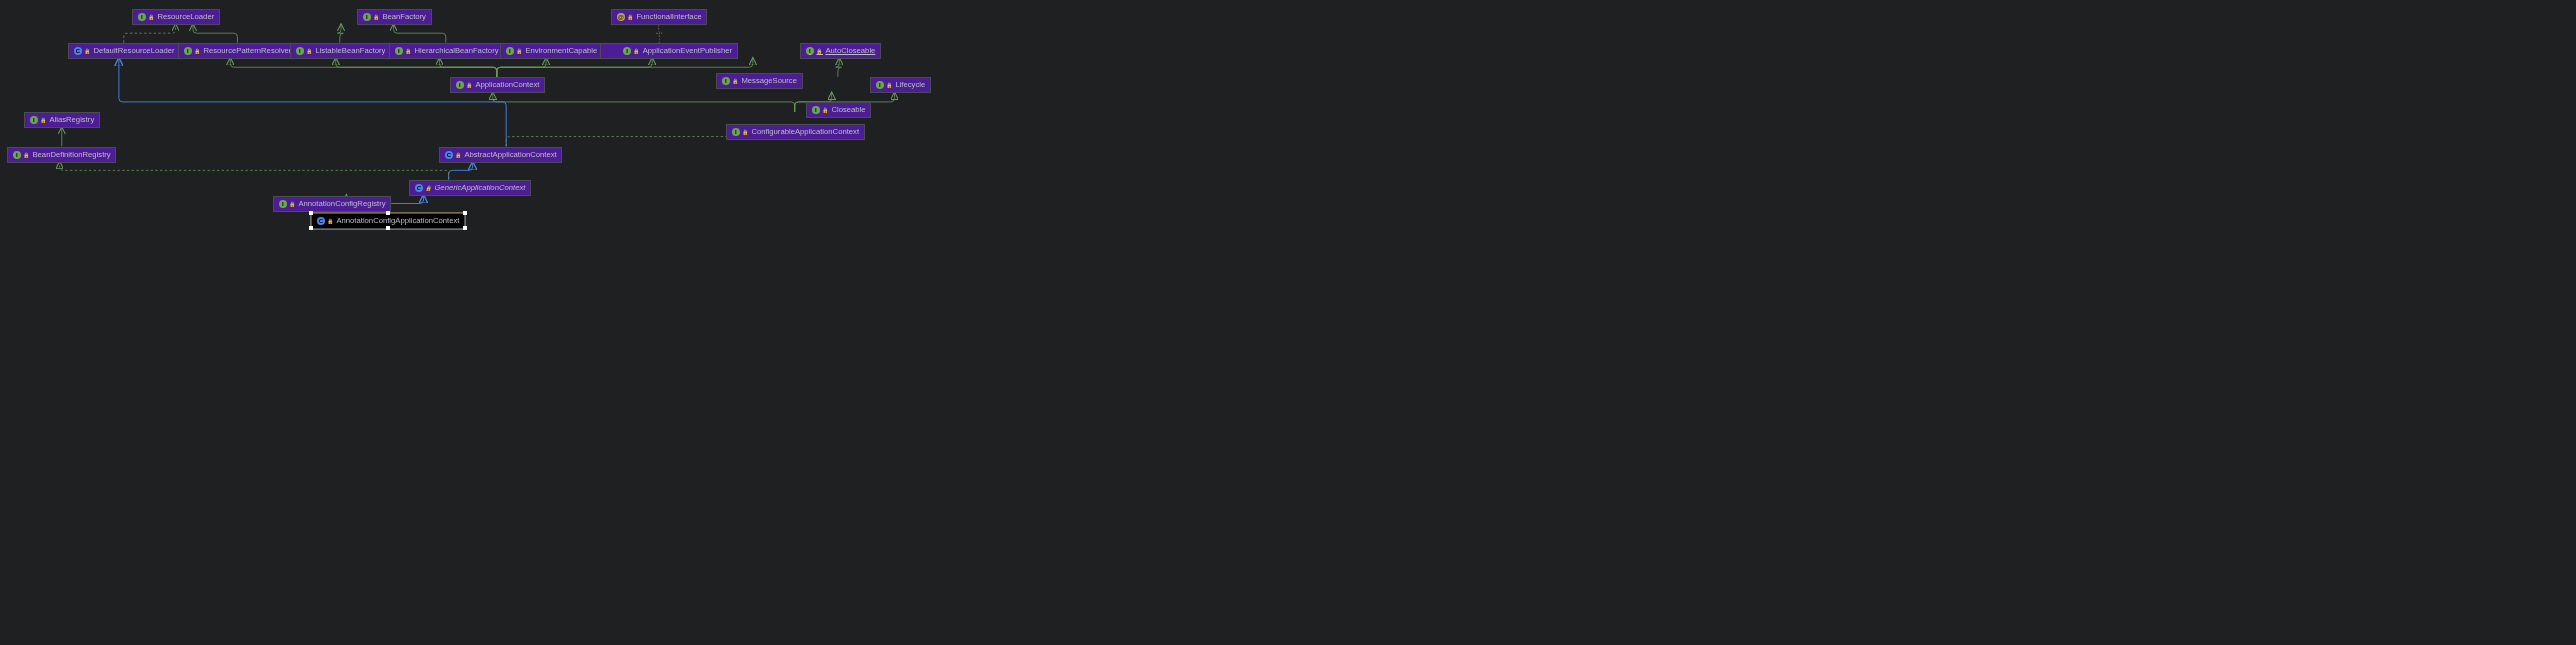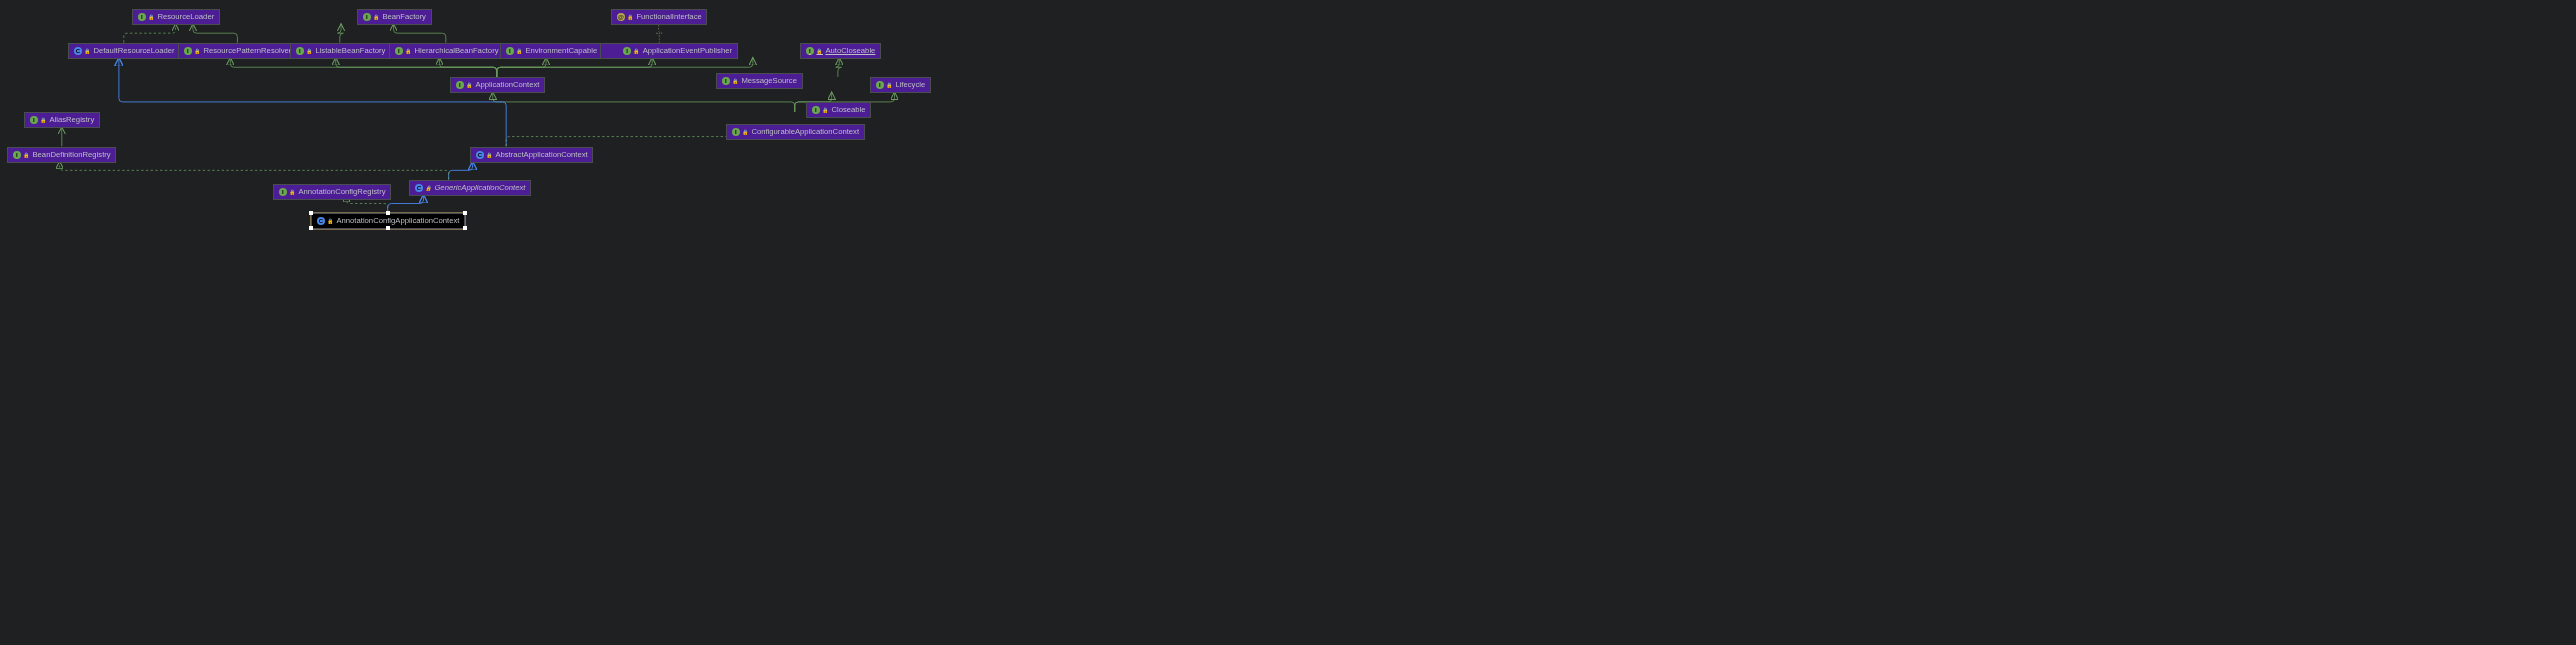--- a/index.html
+++ b/index.html
@@ -135,26 +135,26 @@
     <div class="node" style="left: 726px; top: 124px;">
       <span class="badge interface">I</span>
       <span class="lock">🔒</span>
       <span>ConfigurableApplicationContext</span>
     </div>
     <div class="node" style="left: 7.1px; top: 147px;">
       <span class="badge interface">I</span>
       <span class="lock">🔒</span>
       <span>BeanDefinitionRegistry</span>
     </div>
-    <div class="node" style="left: 470px; top: 147px;">
+    <div class="node" style="left: 439px; top: 147px;">
       <span class="badge class">C</span>
       <span class="lock">🔒</span>
       <span>AbstractApplicationContext</span>
     </div>
-    <div class="node" style="left: 273px; top: 184px;">
+    <div class="node" style="left: 273px; top: 196px;">
       <span class="badge interface">I</span>
       <span class="lock">🔒</span>
       <span>AnnotationConfigRegistry</span>
     </div>
     <div class="node" style="left: 409px; top: 180px; font-style: italic;">
       <span class="badge class">C</span>
       <span class="lock">🔒</span>
       <span>GenericApplicationContext</span>
     </div>
     <div class="node selected" style="left: 311px; top: 213px;">

